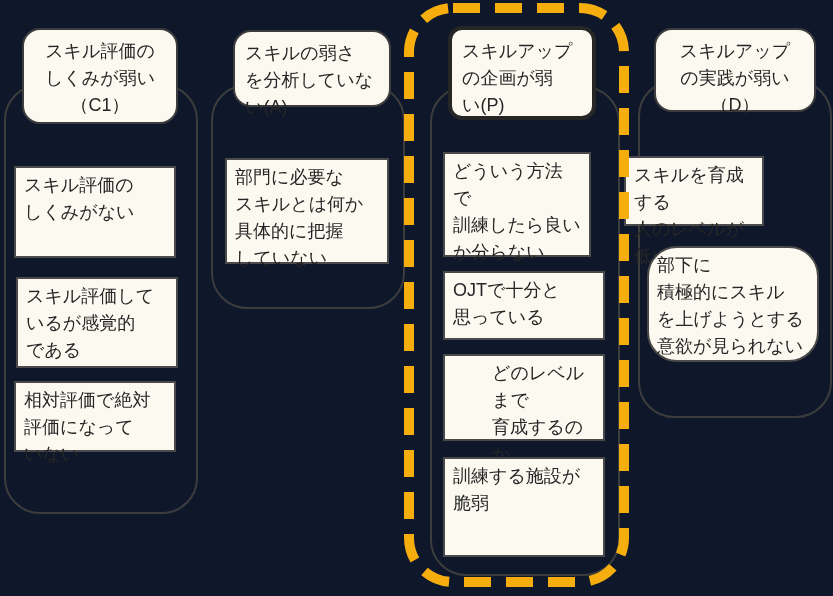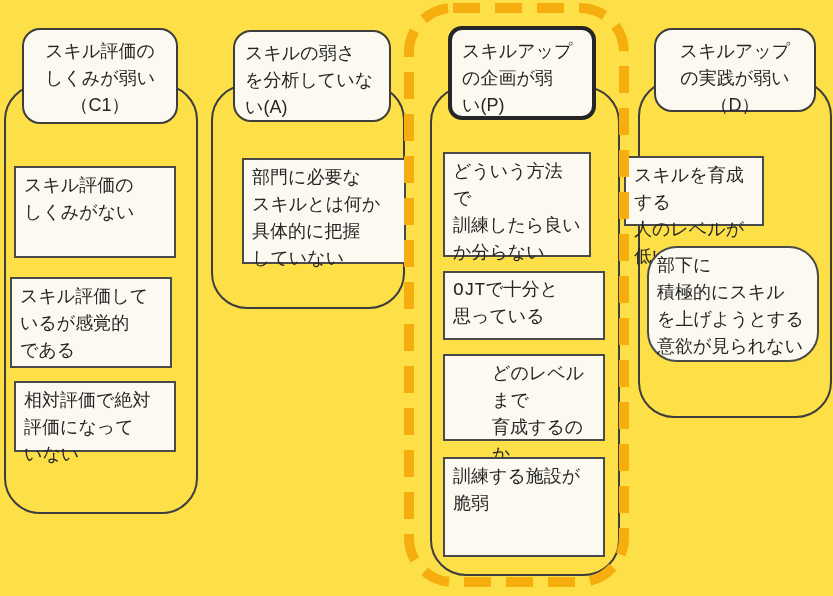--- a/index.html
+++ b/index.html
@@ -1,20 +1,20 @@
 <!DOCTYPE html>
 <html><head>
 <meta charset="utf-8">
 <style>
   html, body { margin: 0; padding: 0; background: #ffffff; }
   #canvas {
     position: relative;
     width: 833px;
     height: 596px;
-    background: #fde047;
+    background: #0f172a;
     overflow: hidden;
     font-family: "Liberation Sans", "DejaVu Sans", sans-serif;
     color: #262626;
   }
   
   .group {
     position: absolute;
     border: 2px solid #3d3d3d;
     border-radius: 36px;
     background: transparent;
@@ -59,44 +59,44 @@
 <body>
 
 <div id="canvas">
 
   <div class="group" style="left:4px; top:84px; width:190px; height:426px;"></div>
   <div class="header centered" style="left:22px; top:28px; width:156px; height:96px;">スキル評価の
 しくみが弱い
 （C1）</div>
   <div class="card" style="left:14px; top:166px; width:162px; height:92px;">スキル評価の
 しくみがない</div>
-  <div class="card" style="left:10px; top:277px; width:162px; height:91px;">スキル評価して
+  <div class="card" style="left:16px; top:277px; width:162px; height:91px;">スキル評価して
 いるが感覚的
 である</div>
   <div class="card" style="left:14px; top:381px; width:162px; height:71px;">相対評価で絶対
 評価になって
 いない</div>
 
   <div class="group" style="left:211px; top:84px; width:190px; height:221px;"></div>
-  <div class="header" style="left:233px; top:30px; width:158px; height:92px;">スキルの弱さ
+  <div class="header" style="left:233px; top:30px; width:158px; height:77px;">スキルの弱さ
 を分析していな
 い(A)</div>
-  <div class="card" style="left:225px; top:158px; width:164px; height:106px;margin-left:17px;">部門に必要な
+  <div class="card" style="left:225px; top:158px; width:164px; height:106px;">部門に必要な
 スキルとは何か
 具体的に把握
 していない</div>
 
   <div class="group" style="left:430px; top:86px; width:186px; height:486px;"></div>
   <div class="header bold" style="left:448px; top:26px; width:148px; height:94px;">スキルアップ
 の企画が弱
 い(P)</div>
   <div class="card" style="left:443px; top:152px; width:148px; height:105px;">どういう方法で
 訓練したら良い
 か分らない</div>
-  <div class="card" style="left:443px; top:271px; width:162px; height:69px;font-family:Liberation Mono, monospace;">OJTで十分と
+  <div class="card" style="left:443px; top:271px; width:162px; height:69px;">OJTで十分と
 思っている</div>
   <div class="card" style="left:443px; top:354px; width:162px; height:87px;padding-left:47px;">どのレベルまで
 育成するのか
 が分らない</div>
   <div class="card" style="left:443px; top:457px; width:162px; height:100px;">訓練する施設が
 脆弱</div>
 
   <div class="group" style="left:638px; top:80px; width:190px; height:334px;"></div>
   <div class="header centered" style="left:654px; top:28px; width:162px; height:84px;">スキルアップ
 の実践が弱い

